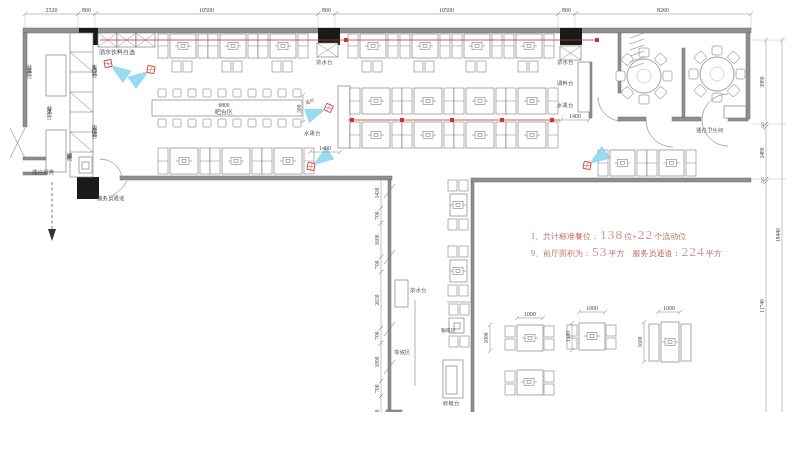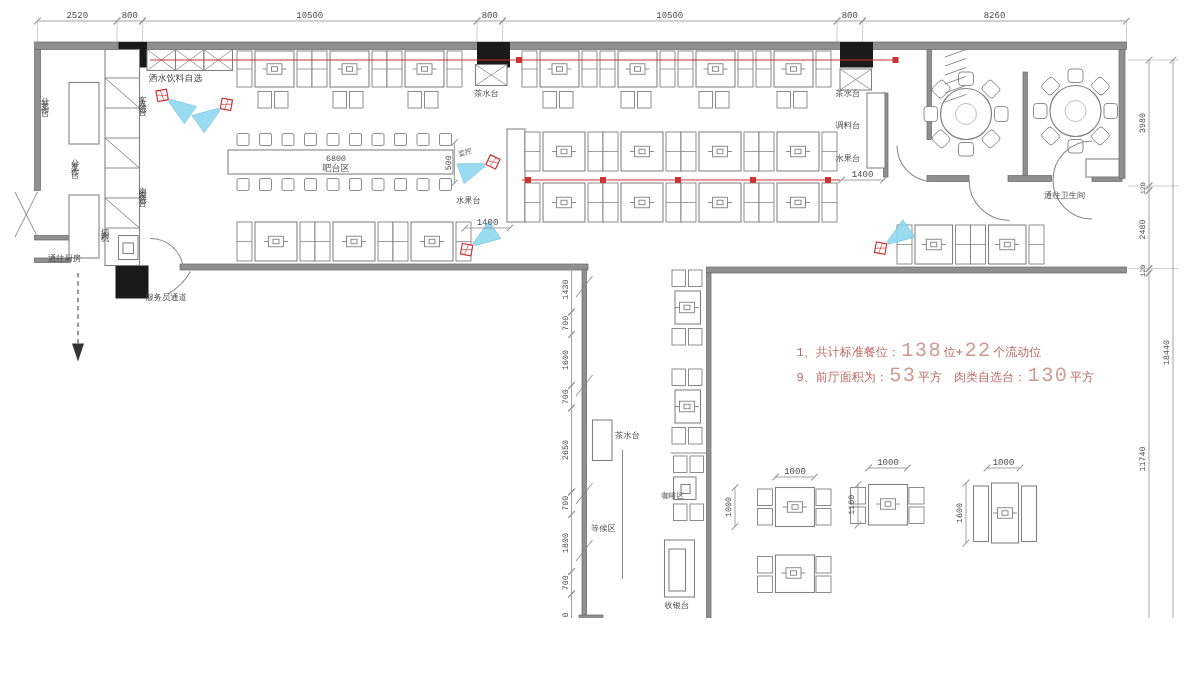--- a/index.html
+++ b/index.html
@@ -1,17 +1,17 @@
 <!DOCTYPE html>
 <html><head>
 <meta charset="utf-8">
 <style>
   html,body{margin:0;padding:0;background:#fff;}
   .stage{position:relative;width:800px;height:412px;background:#ffffff;overflow:hidden;
-         font-family:Liberation Mono, monospace;}
+         font-family:Liberation Serif, serif;}
   .stage svg{position:absolute;left:0;top:0;}
   svg text{fill:#4a4a4a;}
   .vtext{writing-mode:vertical-rl;text-orientation:upright;letter-spacing:2px;}
   .notes{position:absolute;left:531px;top:226px;color:#bd6a62;font-size:8px;white-space:nowrap;}
   .note-line{height:17px;line-height:17px;}
   .notes .big{font-size:13.5px;color:#cf9b91;letter-spacing:1px;padding:0 1px;}
 </style>
 </head>
 <body>
 
@@ -625,15 +625,15 @@
         <text x="410" y="292" font-size="5.5" fill="#4a4a4a">茶水台</text>
         <text x="394" y="354" font-size="5.5" fill="#4a4a4a">等候区</text>
         <text x="441" y="332" font-size="5" fill="#4a4a4a">咖啡区</text>
         <text x="443" y="405" font-size="5.5" fill="#4a4a4a">收银台</text>
         <text x="432" y="438" font-size="5.5" fill="#4a4a4a">自动排号区</text>
       </g>
     </svg>
 
   <div class="notes">
     <div class="note-line"><span>1、共计标准餐位：</span><span class="big">138</span><span>位+</span><span class="big">22</span><span>个流动位</span></div>
-    <div class="note-line"><span>9、前厅面积为：</span><span class="big">53</span><span>平方　肉类自选台：</span><span class="big">130</span><span>平方</span></div>
+    <div class="note-line"><span>9、前厅面积为：</span><span class="big">53</span><span>平方　服务员通道：</span><span class="big">224</span><span>平方</span></div>
   </div>
 </div>
 
 </body></html>

